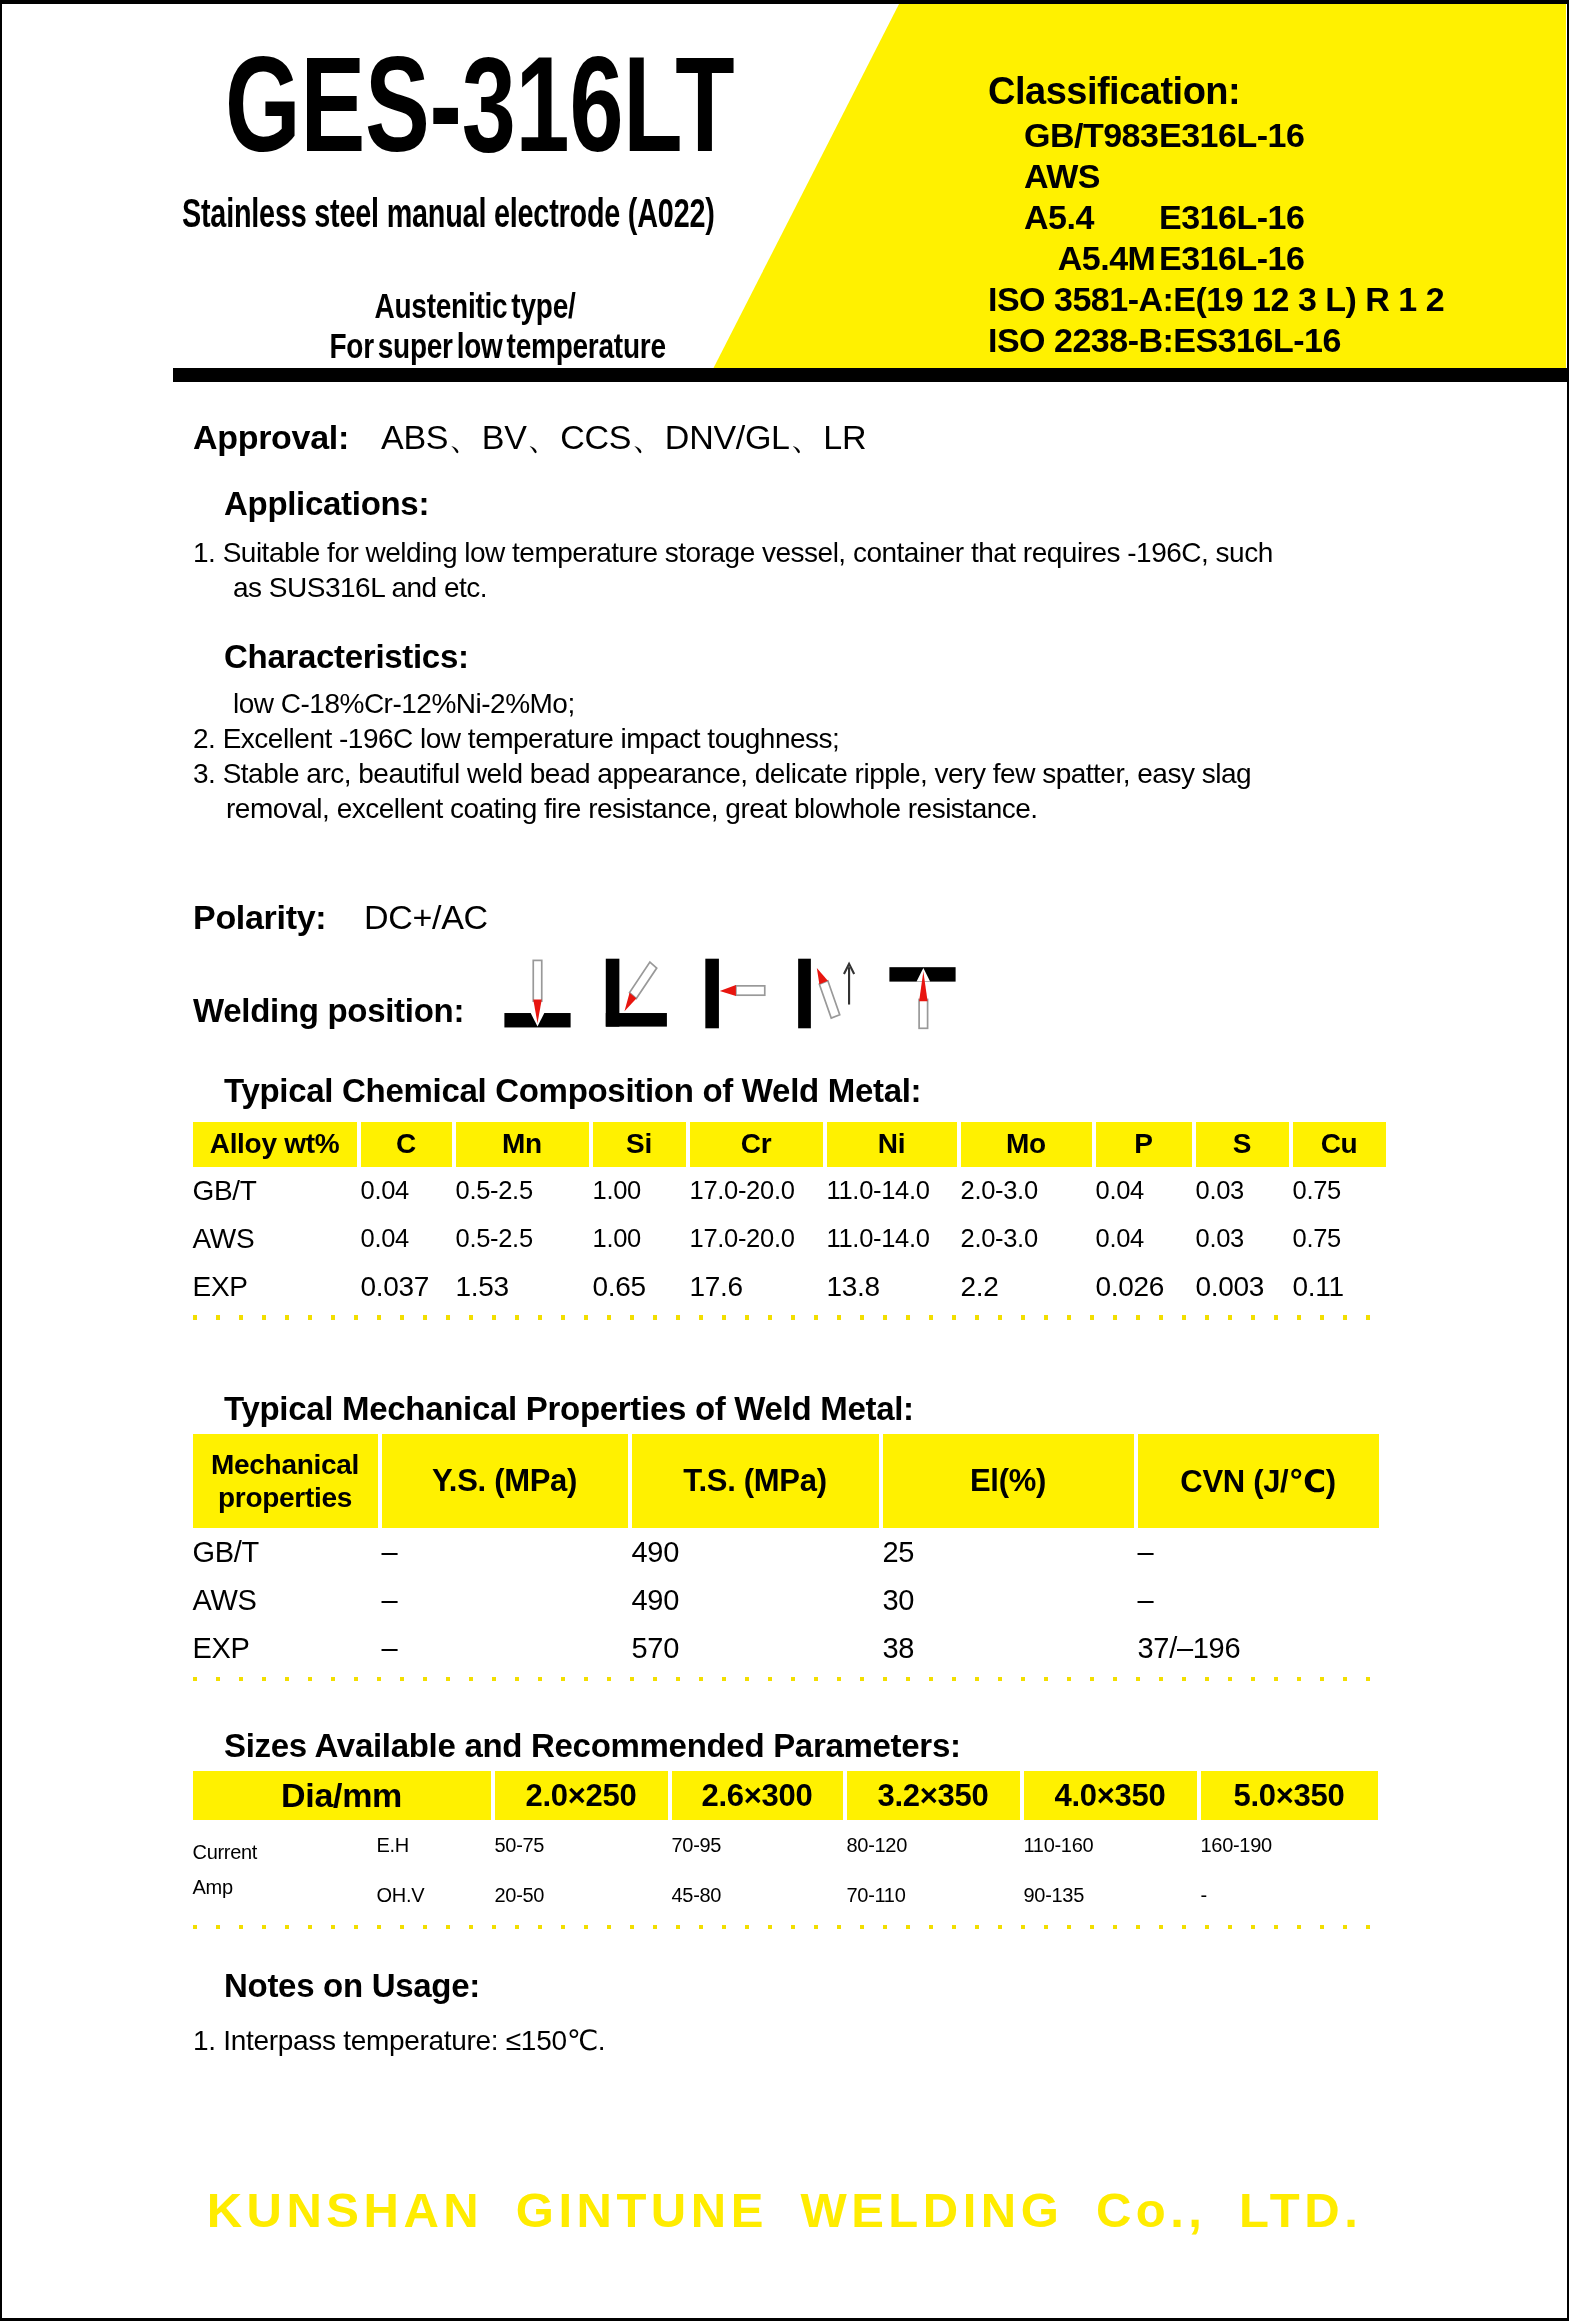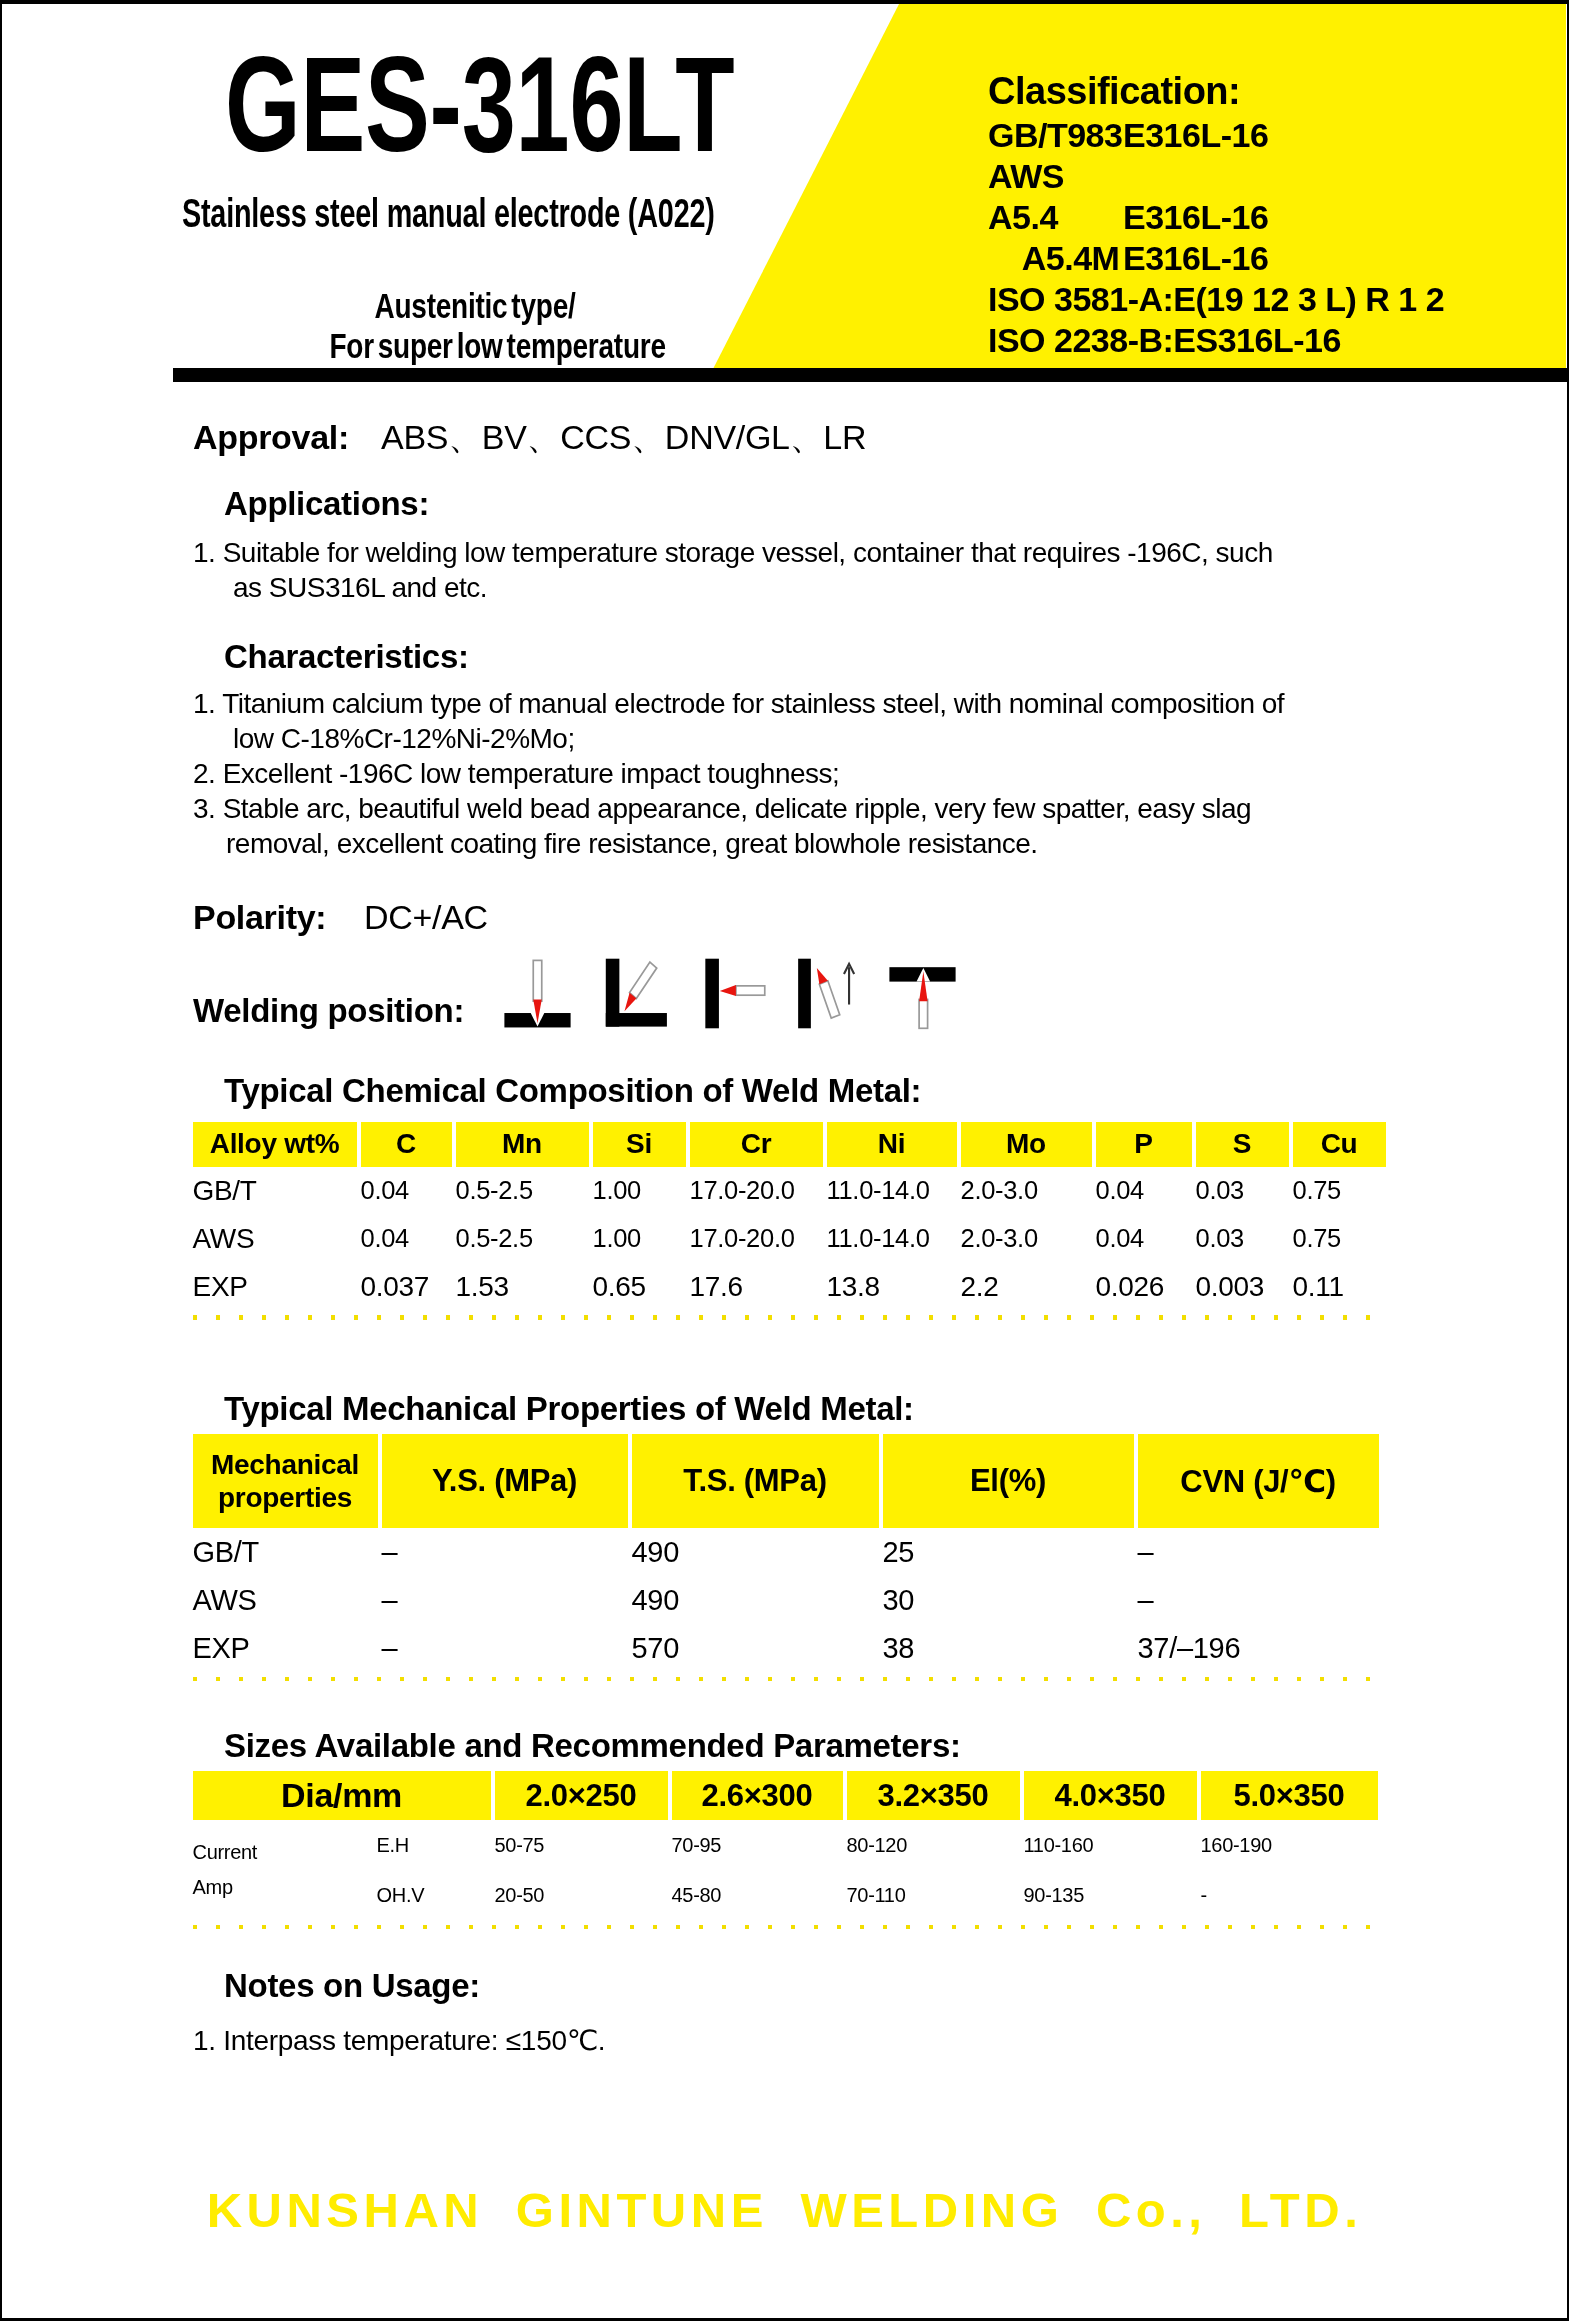--- a/index.html
+++ b/index.html
@@ -17,21 +17,21 @@
   .title{position:absolute;top:27px;left:223px;margin:0;font-size:135px;font-weight:bold;
     line-height:1.1;transform:scaleX(.72);transform-origin:0 0;white-space:nowrap;}
   .subtitle{position:absolute;top:187px;left:180px;font-size:40px;font-weight:bold;
     transform:scaleX(.72);transform-origin:0 0;white-space:nowrap;}
   .type-lines{position:absolute;top:282px;left:291px;width:364px;text-align:center;
     font-size:35px;font-weight:bold;line-height:40px;word-spacing:-4.5px;
     transform:scaleX(.80);transform-origin:50% 0;white-space:nowrap;}
   .classification{position:absolute;top:64px;left:986px;line-height:41px;letter-spacing:-0.5px;}
   .cls-heading{font-size:38px;font-weight:bold;line-height:47px;}
   .cls-row,.cls-iso{font-size:34px;font-weight:bold;}
-  .cls-label{display:inline-block;width:135px;}
+  .cls-label{display:inline-block;width:135px;margin-left:36px;}
   .cls-label.right{text-align:right;padding-right:3.6px;box-sizing:border-box;}
   
   .sec{position:absolute;left:191px;}
   .sec-heading{font-size:33px;font-weight:bold;line-height:36px;margin-left:31px;}
   .body-text{font-size:28px;line-height:35px;letter-spacing:-0.5px;}
   .ind1{padding-left:40px;}
   .ind2{padding-left:33px;}
   .inline-label{font-size:34px;font-weight:bold;display:inline-block;}
   .inline-value{font-size:34px;}
   .approval-label{width:188px;}
@@ -108,21 +108,20 @@
     <div class="sec-heading">Applications:</div>
     <div class="app-lines body-text">
       <div>1. Suitable for welding low temperature storage vessel, container that requires -196C, such</div>
       <div class="ind1">as SUS316L and etc.</div>
     </div>
   </div>
 
   <div class="sec" style="top:635px;">
     <div class="sec-heading">Characteristics:</div>
     <div class="char-lines body-text">
-      <div>1. Titanium calcium type of manual electrode for stainless steel, with nominal composition of</div>
       <div class="ind1">low C-18%Cr-12%Ni-2%Mo;</div>
       <div>2. Excellent -196C low temperature impact toughness;</div>
       <div>3. Stable arc, beautiful weld bead appearance, delicate ripple, very few spatter, easy slag</div>
       <div class="ind2">removal, excellent coating fire resistance, great blowhole resistance.</div>
     </div>
   </div>
 
   <div class="sec" style="top:894px;">
     <span class="inline-label polarity-label">Polarity:</span><span class="inline-value">DC+/AC</span>
   </div>

